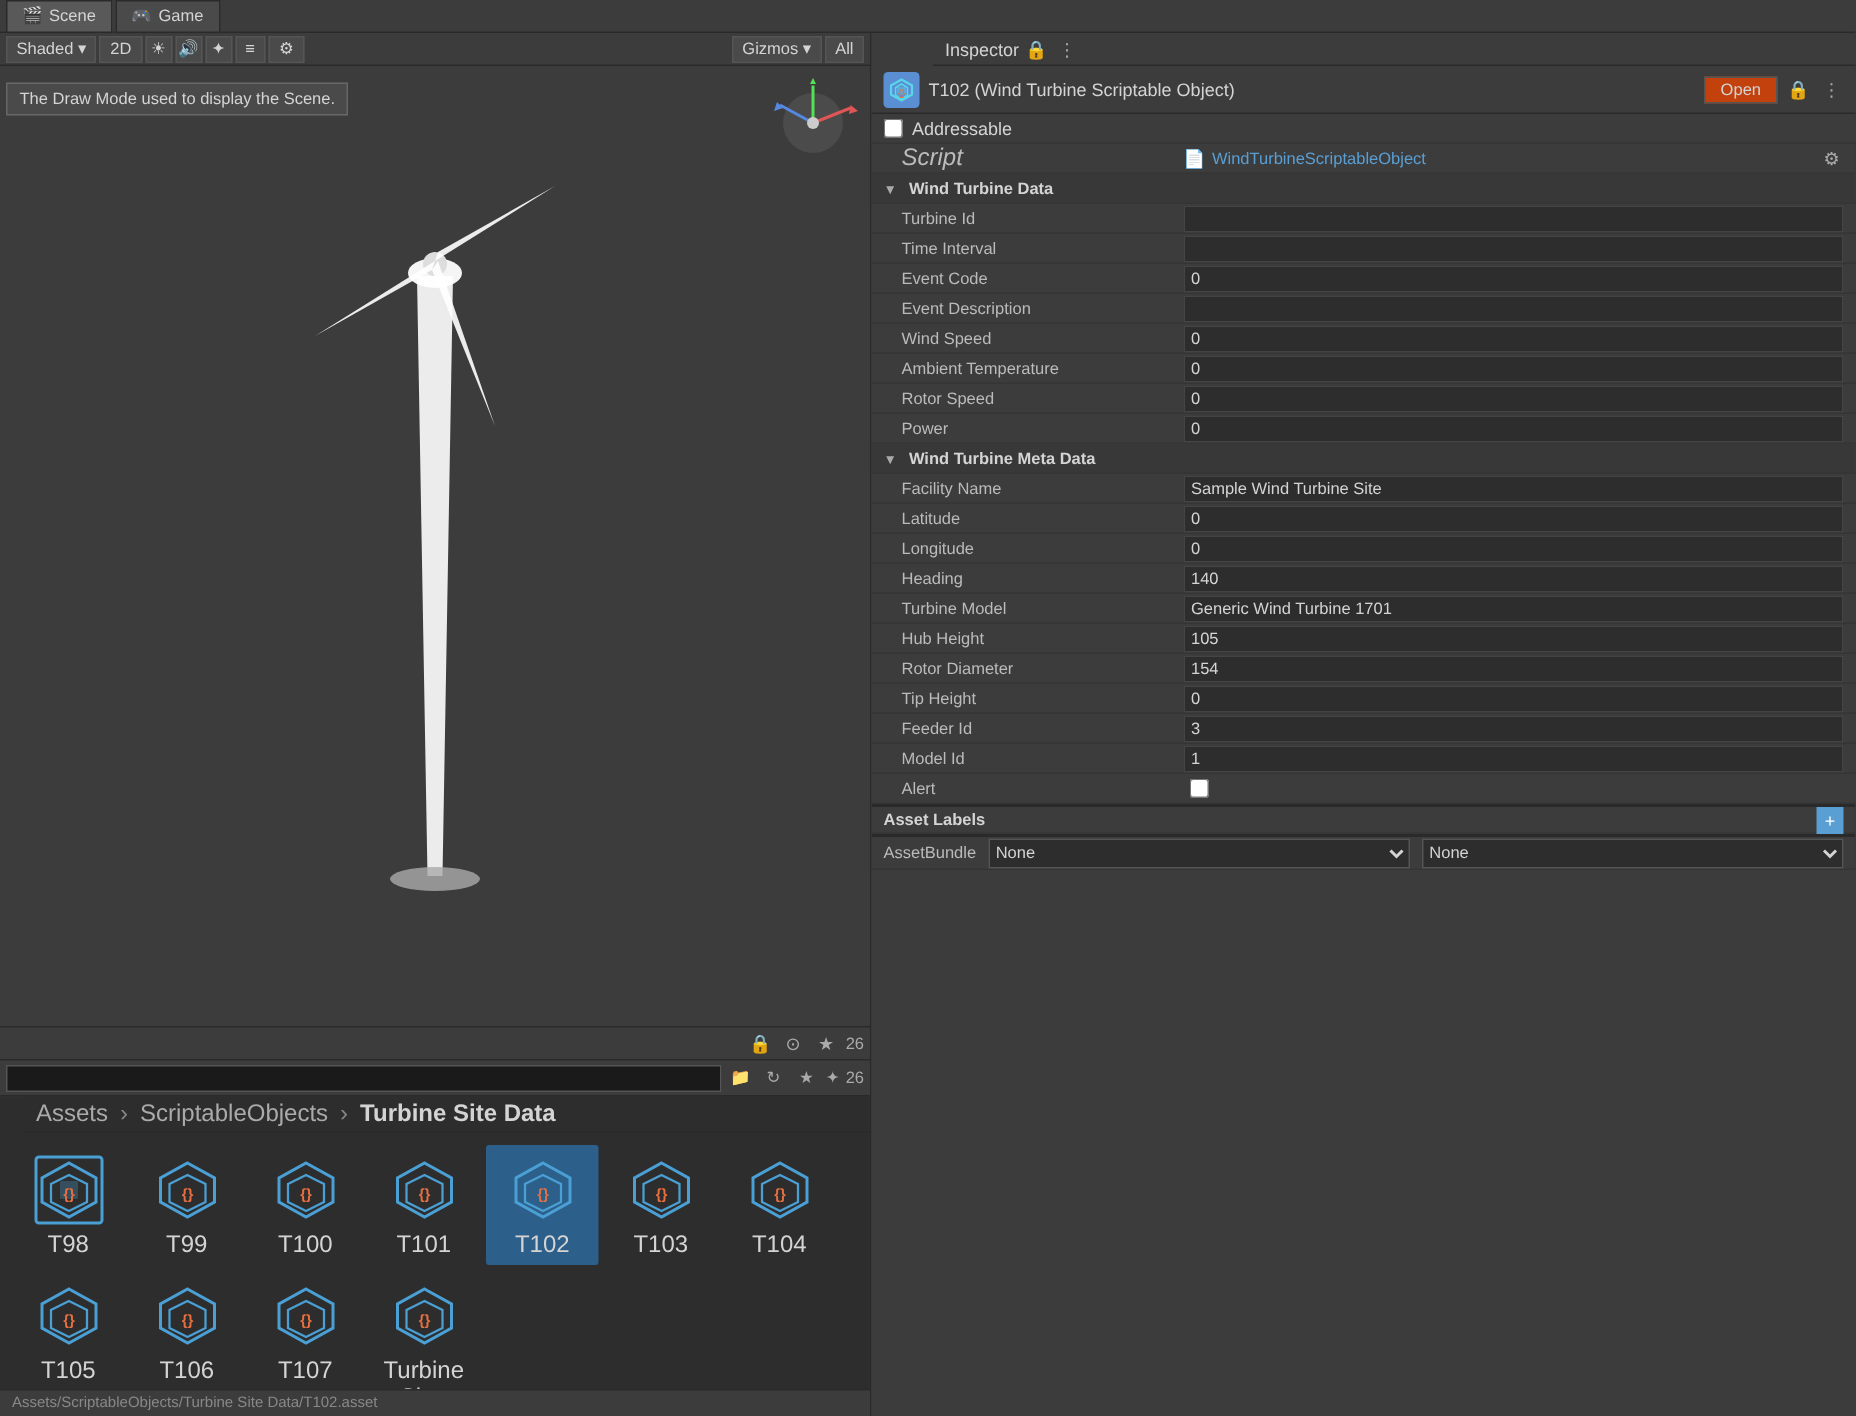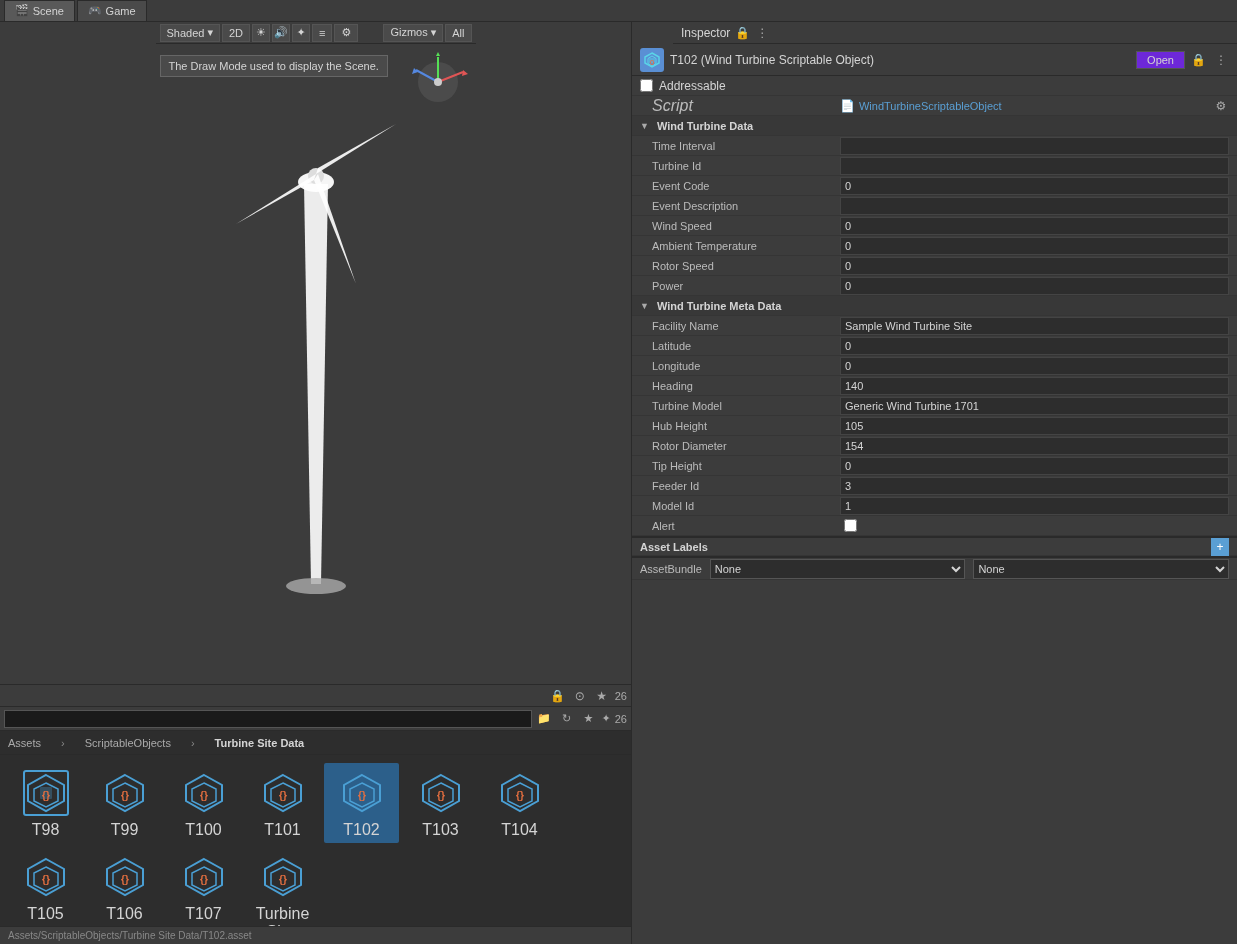--- a/index.html
+++ b/index.html
@@ -40,25 +40,24 @@
 
     
     .main-area {
       display: flex;
       flex: 1;
       overflow: hidden;
     }
 
     
     .left-panel {
-      width: 632px;
+      width: 581px;
       display: flex;
       flex-direction: column;
       border-right: 1px solid #2a2a2a;
-      align-items: center;
     }
     .scene-toolbar {
       display: flex;
       align-items: center;
       background: #3c3c3c;
       height: 22px;
       border-bottom: 1px solid #2a2a2a;
       padding: 0 4px;
       gap: 2px;
     }
@@ -161,22 +160,23 @@
       cursor: pointer;
       font-size: 11px;
     }
     .assets-breadcrumb {
       display: flex;
       align-items: center;
       height: 24px;
       padding: 0 8px;
       background: #2d2d2d;
       border-bottom: 1px solid #2a2a2a;
-      font-size: 11px;
-      gap: 20px;
+      font-size: 16px;
+      gap: 8px;
+      margin-left: 16px;
     }
     .breadcrumb-sep { color: #888; }
     .breadcrumb-item { color: #aaa; cursor: pointer; }
     .breadcrumb-item.current { color: #d4d4d4; font-weight: bold; }
     .assets-grid {
       flex: 1;
       display: flex;
       flex-wrap: wrap;
       align-content: flex-start;
       padding: 8px;
@@ -262,21 +262,21 @@
       justify-content: center;
       font-size: 14px;
     }
     .obj-name {
       flex: 1;
       font-size: 12px;
       color: #d4d4d4;
     }
     .open-btn {
       padding: 2px 10px;
-      background: #6d28d9;
+      background: #c2410c;
       border: 1px solid #555;
       color: #d4d4d4;
       cursor: pointer;
       font-size: 11px;
     }
     .inspector-body {
       flex: 1;
       overflow-y: auto;
       background: #3c3c3c;
     }
@@ -647,25 +647,25 @@
         </div>
         <button class="settings-icon">⚙</button>
       </div>
 
       <div class="inspector-row section-header">
         <span class="section-toggle">▼</span>
         <span class="inspector-label section">Wind Turbine Data</span>
       </div>
 
       <div class="inspector-row">
+        <span class="inspector-label">Turbine Id</span>
+        <div class="inspector-value empty"></div>
+      </div>
+      <div class="inspector-row">
         <span class="inspector-label">Time Interval</span>
-        <div class="inspector-value empty"></div>
-      </div>
-      <div class="inspector-row">
-        <span class="inspector-label">Turbine Id</span>
         <div class="inspector-value empty"></div>
       </div>
       <div class="inspector-row">
         <span class="inspector-label">Event Code</span>
         <div class="inspector-value">0</div>
       </div>
       <div class="inspector-row">
         <span class="inspector-label">Event Description</span>
         <div class="inspector-value empty"></div>
       </div>

